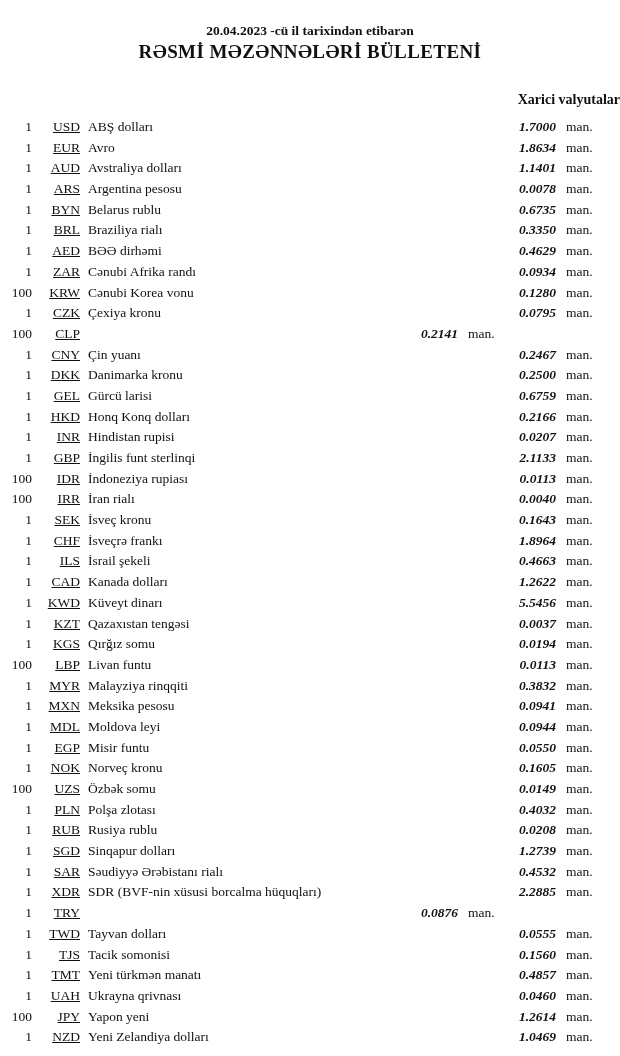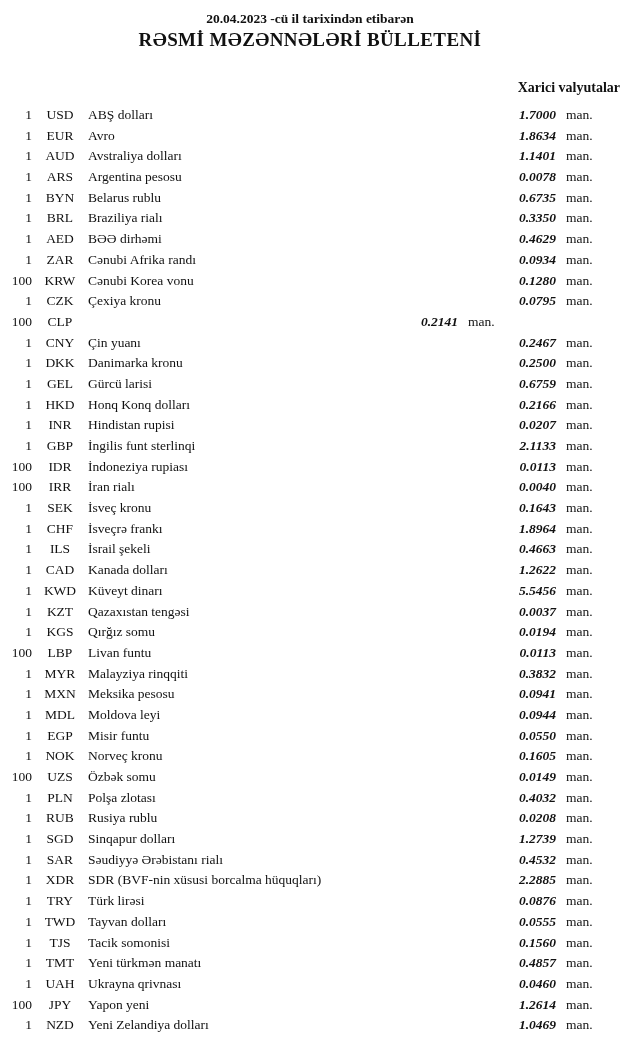--- a/index.html
+++ b/index.html
@@ -11,21 +11,21 @@
     position: relative;
     width: 620px;
     height: 1056px;
     background: #ffffff;
     color: #111111;
     font-family: "Liberation Serif", "DejaVu Serif", serif;
     overflow: hidden;
     box-sizing: border-box;
   }
   .doc-header {
-    padding-top: 8px;
+    padding-top: 20px;
     text-align: center;
   }
   .header-line {
     font-size: 13.5px;
     font-weight: bold;
     line-height: 21px;
   }
   .header-title {
     font-size: 19px;
     font-weight: bold;
@@ -49,21 +49,22 @@
     padding: 0 22px 0 8px;
     height: 20.7px;
     align-items: baseline;
     font-size: 13.5px;
     line-height: 20.7px;
   }
   .qty {
     text-align: right;
   }
   .code {
-    text-align: center;
+    text-align: right;
+    text-decoration: underline;
   }
   .name {
     text-align: left;
     white-space: nowrap;
     overflow: hidden;
   }
   .rate {
     text-align: right;
     font-weight: bold;
     font-style: italic;
@@ -347,21 +348,20 @@
       <div class="row">
         <span class="qty">1</span>
         <span class="code">XDR</span>
         <span class="name">SDR (BVF-nin xüsusi borcalma hüquqları)</span>
         <span class="rate">2.2885</span>
         <span class="unit">man.</span>
       </div>
       <div class="row">
         <span class="qty">1</span>
         <span class="code">TRY</span>
-        <span class="name">Türk lirəsi</span>
         <span class="rate">0.0876</span>
         <span class="unit">man.</span>
       </div>
       <div class="row">
         <span class="qty">1</span>
         <span class="code">TWD</span>
         <span class="name">Tayvan dolları</span>
         <span class="rate">0.0555</span>
         <span class="unit">man.</span>
       </div>

